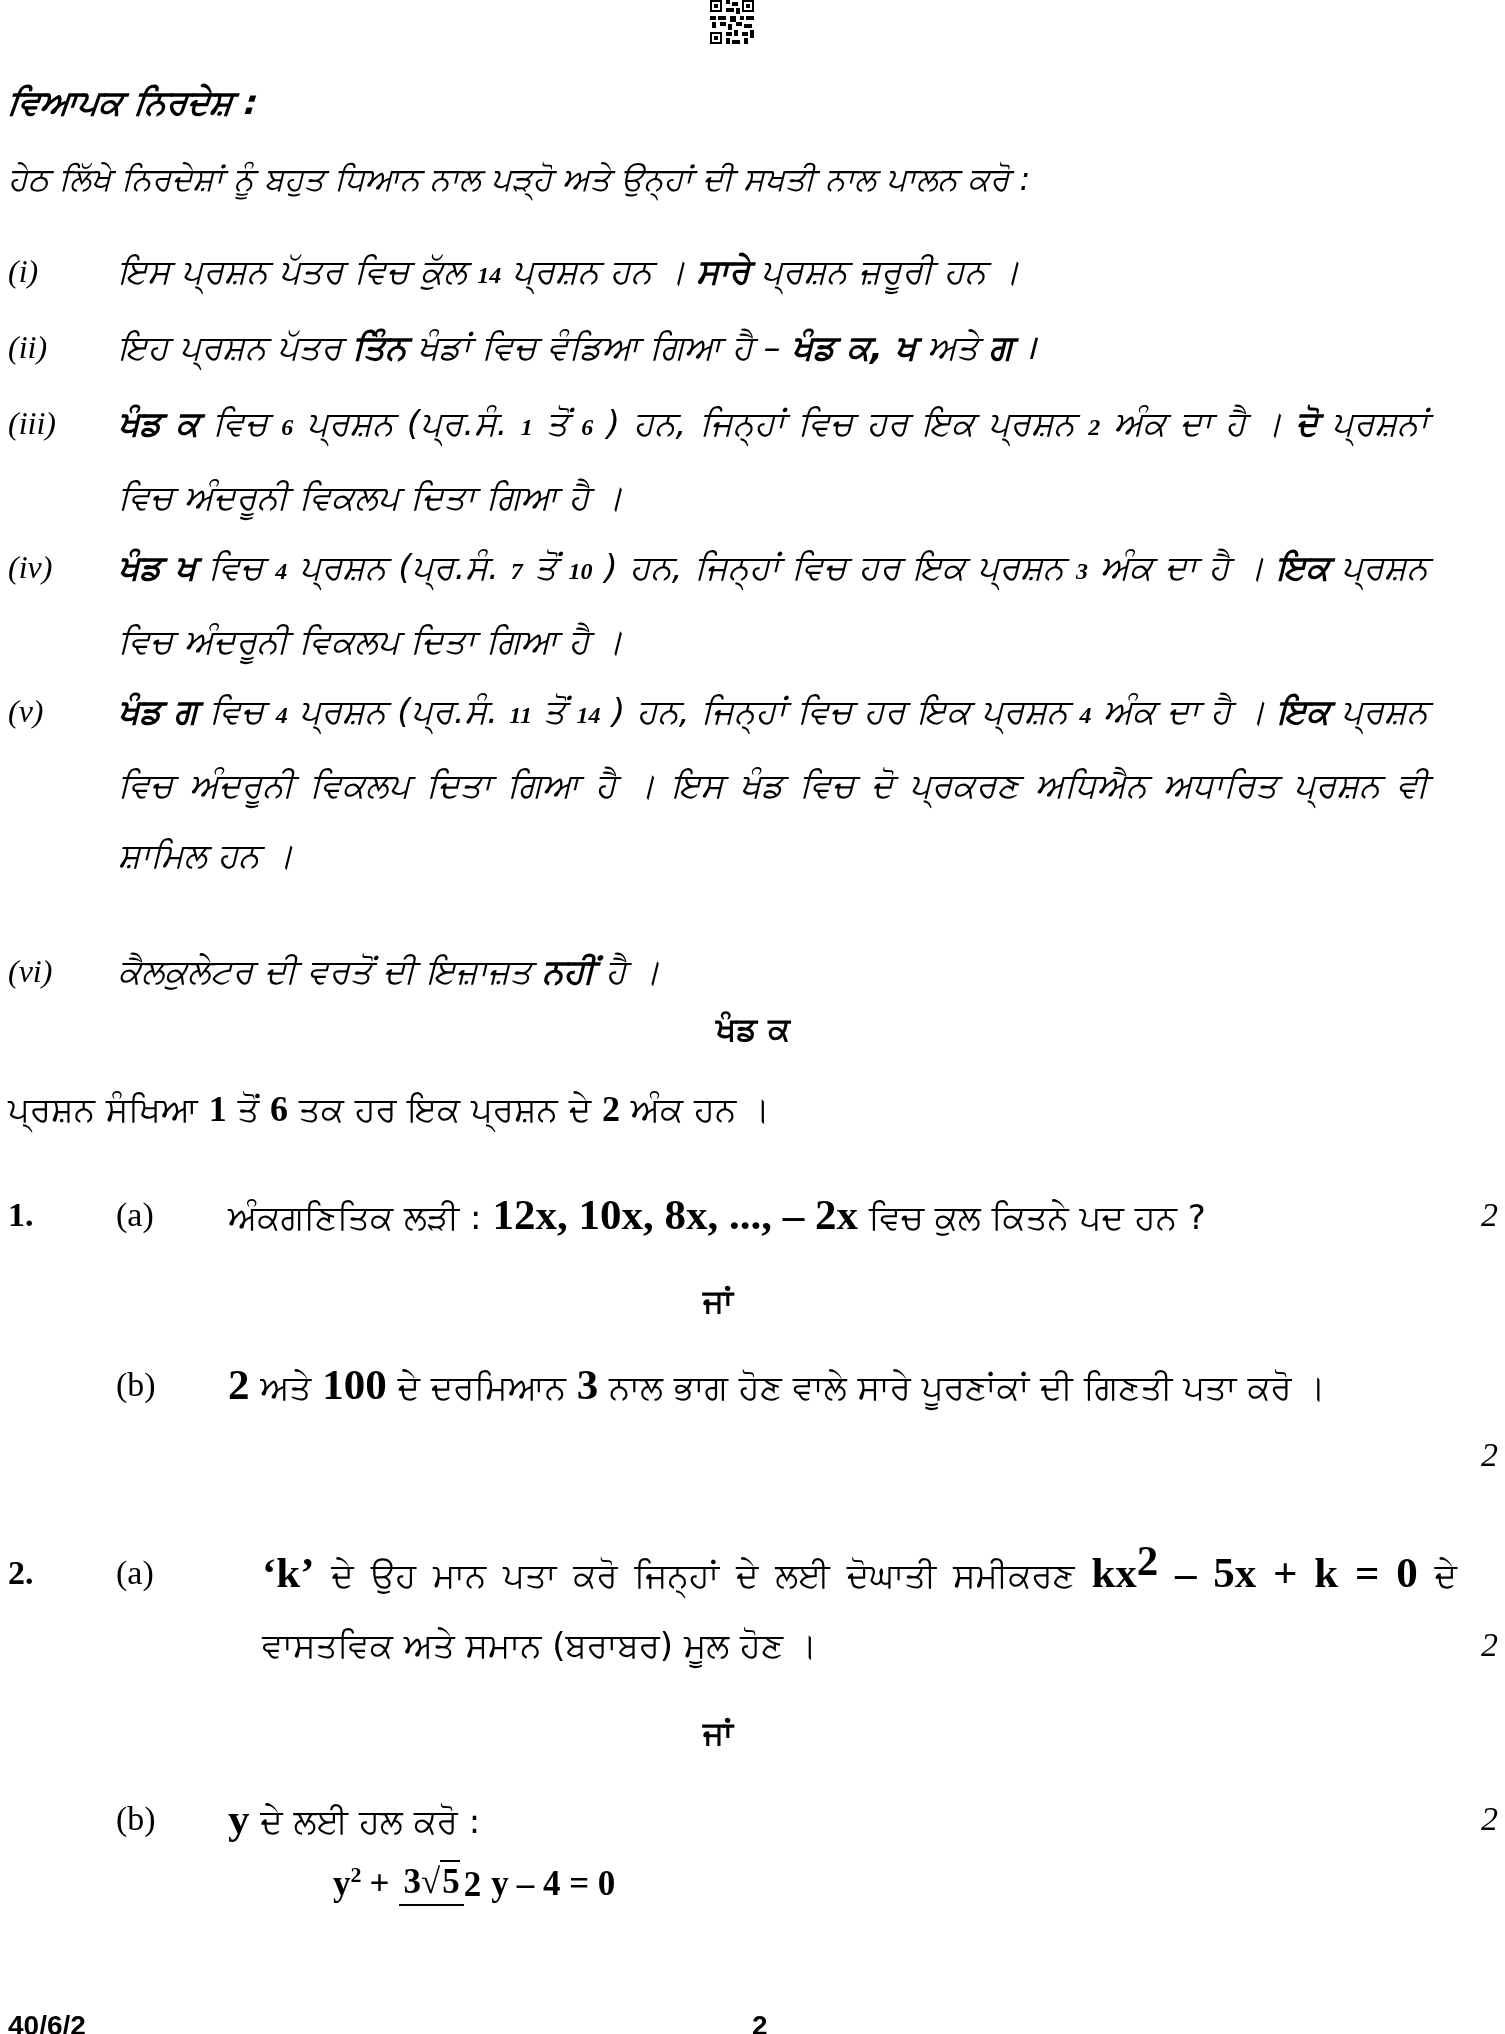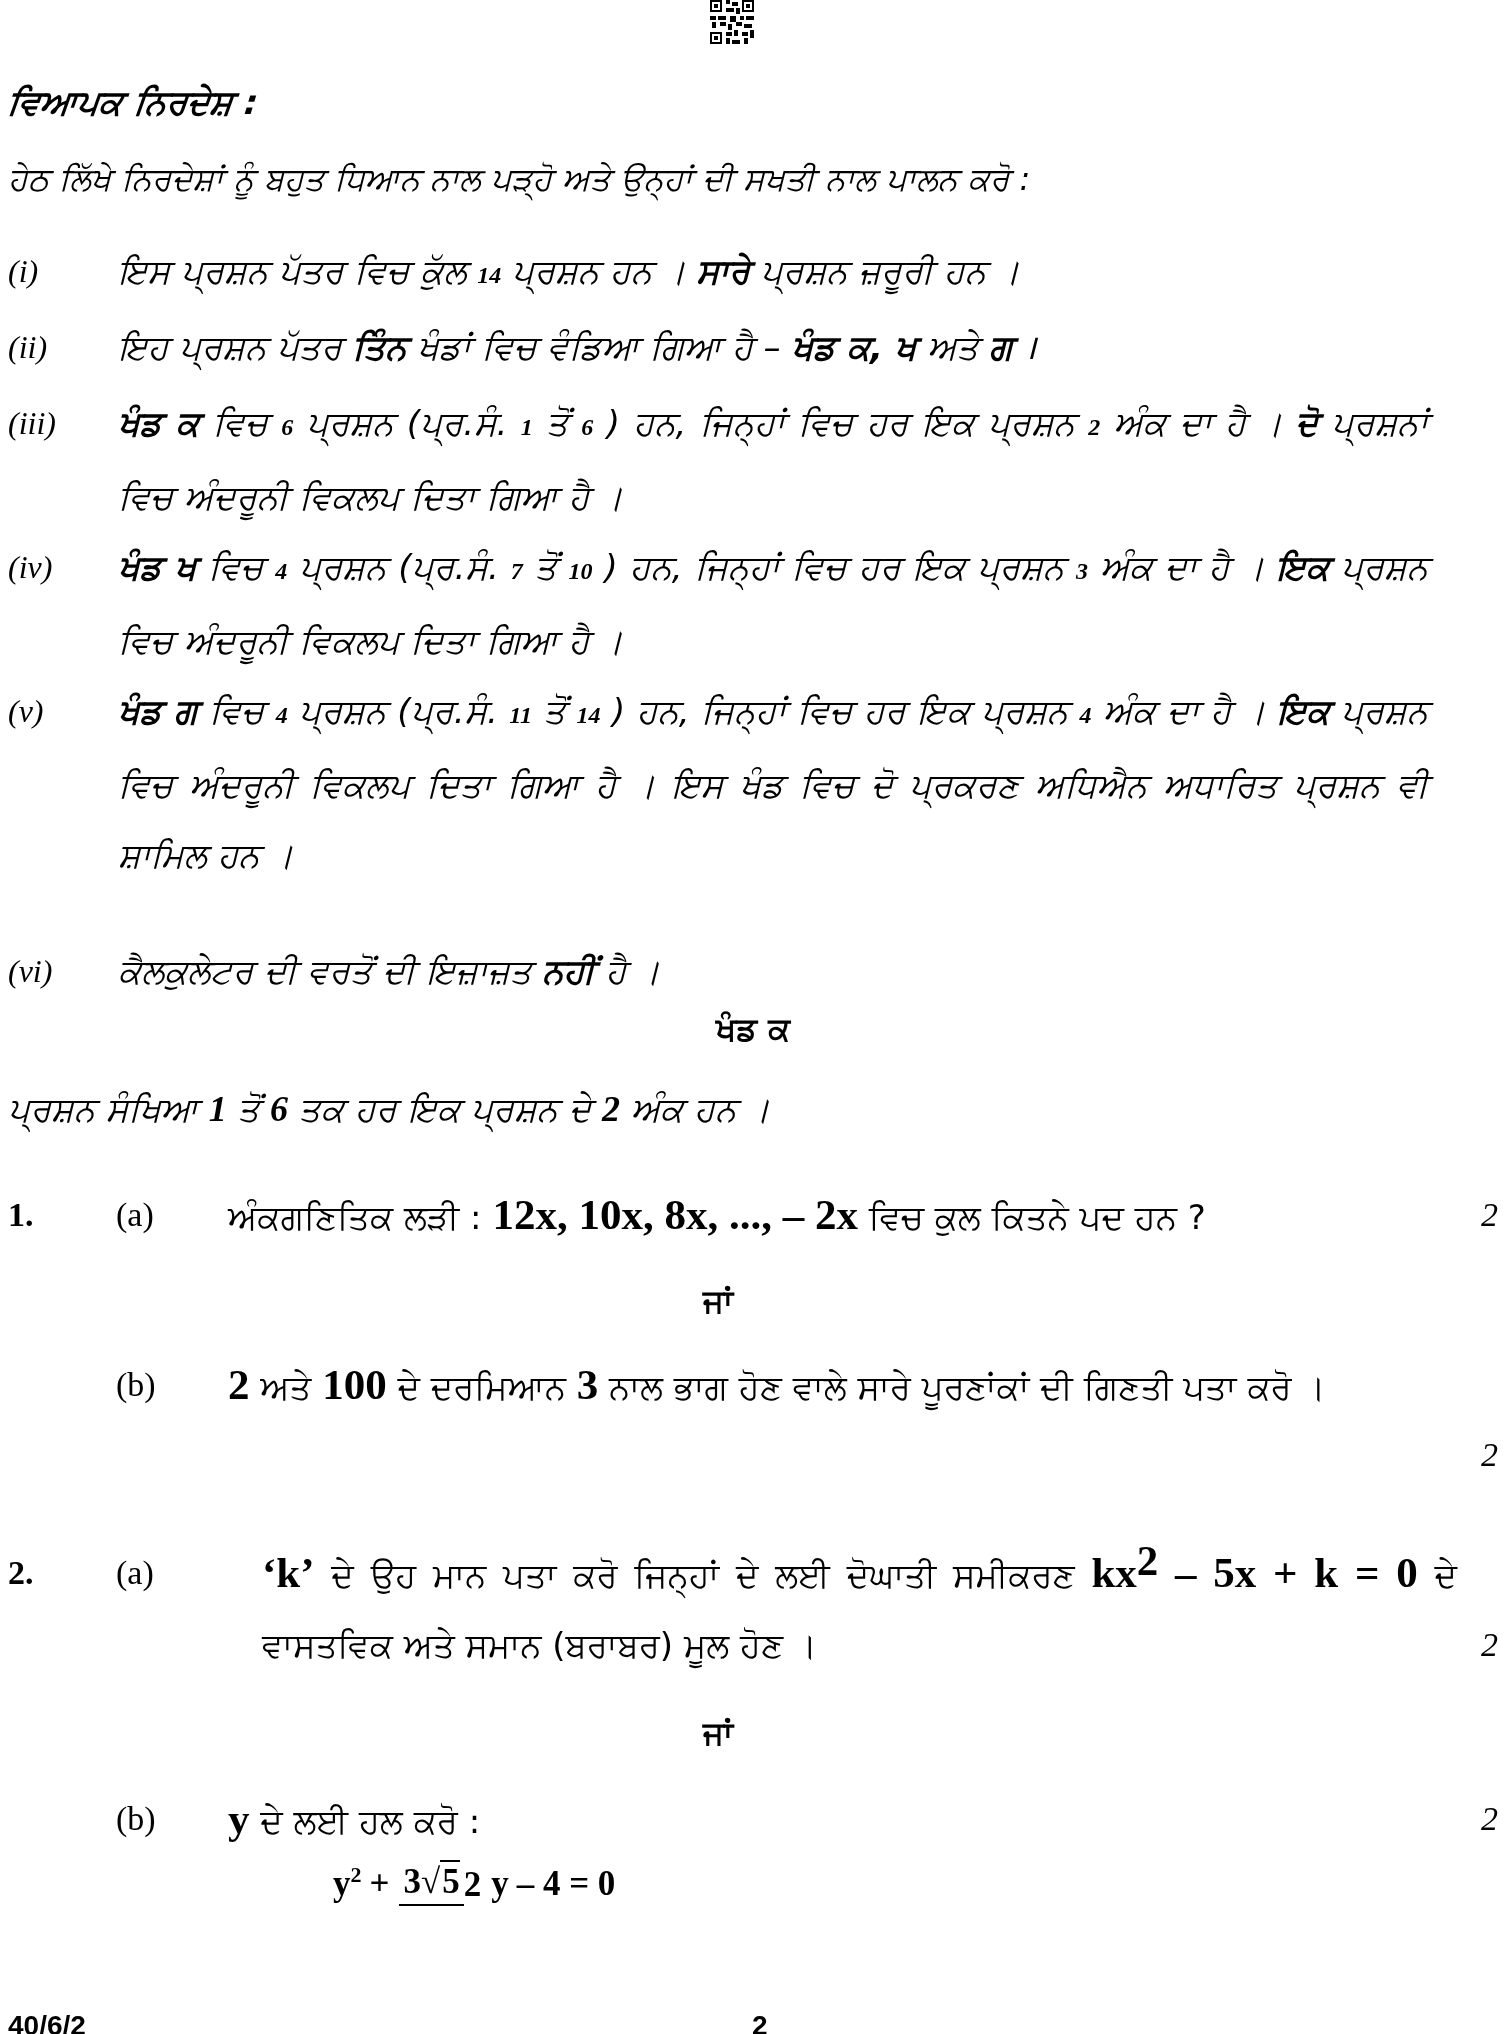--- a/index.html
+++ b/index.html
@@ -78,21 +78,20 @@
       top: 1010px;
       font-size: 32px;
       font-weight: bold;
       font-family: "DejaVu Sans", sans-serif;
     }
     .section-note {
       position: absolute;
       left: 0;
       top: 1088px;
       font-size: 34px;
-      font-style: italic;
       font-family: "DejaVu Sans", sans-serif;
       white-space: nowrap;
     }
     .section-note .num { font-family: "Liberation Serif", serif; font-weight: bold; font-size: 36px; }
     .q-row {
       position: absolute;
       left: 0;
       width: 1490px;
       font-size: 34px;
       font-family: "DejaVu Sans", sans-serif;

